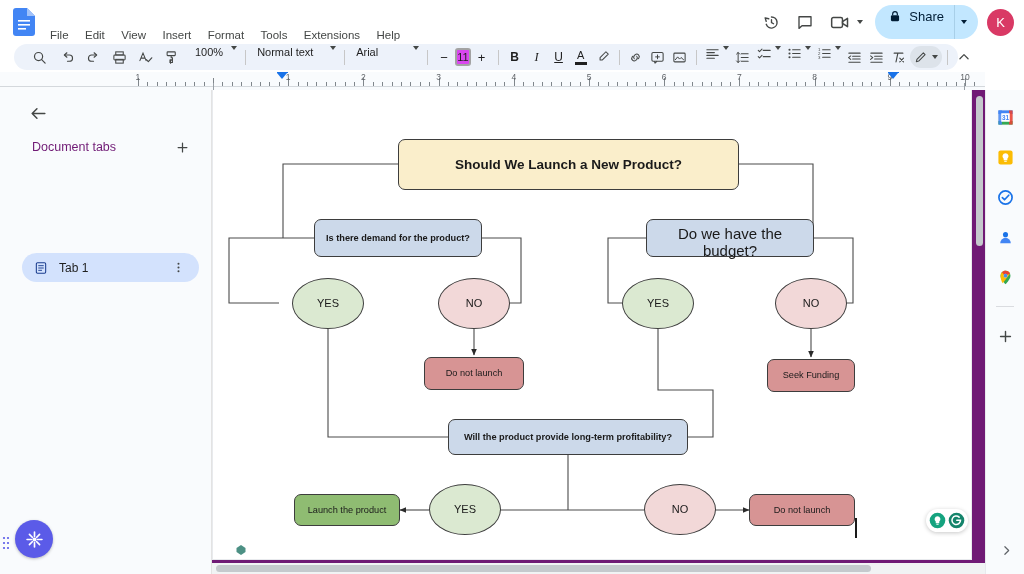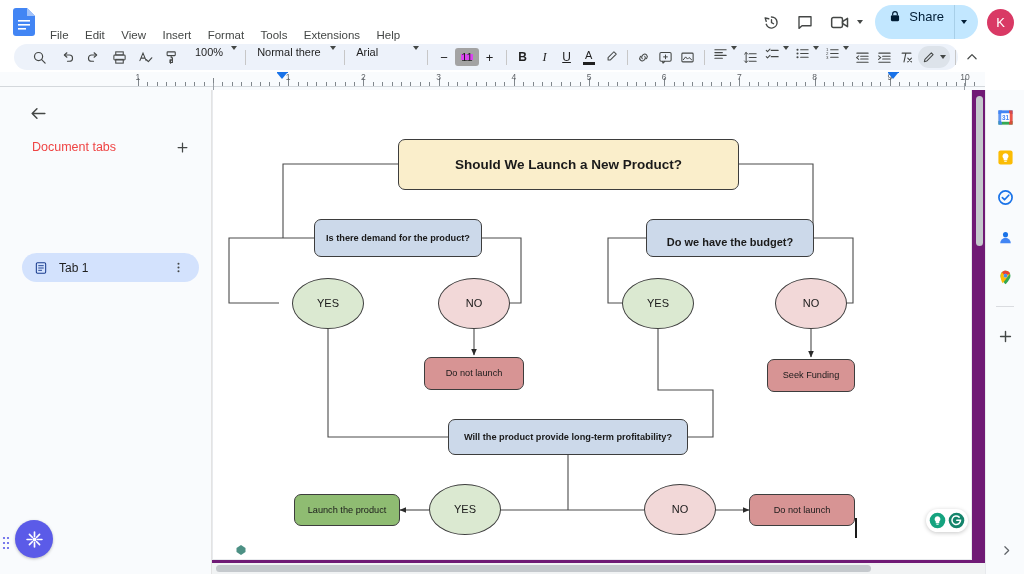--- a/index.html
+++ b/index.html
@@ -61,21 +61,21 @@
     height: 22px; min-width: 22px; border-radius: 4px; display: flex;
     align-items: center; justify-content: center; cursor: pointer; padding: 0 2px;
     flex: 0 0 auto;
   }
   .tb-sep { width: 1px; height: 15px; background: #c7c7c7; margin: 0 5px; flex: 0 0 auto; }
   .tb-text { font-size: 11px; color: #1f1f1f; padding: 0 3px; white-space: nowrap; }
   .tb-drop { display: flex; align-items: flex-start; height: 22px; border-radius: 4px; cursor: pointer; padding: 0 3px; }
   .caret-sm { width: 0; height: 0; border-left: 3.5px solid transparent; border-right: 3.5px solid transparent;
     border-top: 4px solid #444746; margin-left: 5px; }
   .fontsize-box {
-    width: 26px; height: 18px; border: 6px solid #a3a3a3; border-radius: 3px;
+    width: 26px; height: 18px; border: 2px solid #a3a3a3; border-radius: 3px;
     font-size: 11px; color: #1f1f1f; display: flex; align-items: center; justify-content: center;
     background: #d946ef; cursor: text;
   }
   .pen-pill { background: #dde3ea; border-radius: 11px; height: 22px; display: flex; align-items: center; padding: 0 4px; cursor: pointer; }
 
   
   .ruler {
     position: absolute; top: 72px; left: 0; width: 985px; height: 18px;
     background: #f9fbfd; overflow: hidden;
   }
@@ -99,21 +99,21 @@
   
   .sidebar {
     position: absolute; top: 90px; left: 0; width: 212px; height: 484px;
     background: #f9fbfd; border-right: 1px solid #e3e3e3;
   }
   .sb-back {
     position: absolute; left: 24px; top: 9px; width: 28px; height: 28px; border-radius: 50%;
     display: flex; align-items: center; justify-content: center; cursor: pointer;
   }
   .sb-header { position: absolute; left: 32px; top: 47px; width: 160px; display: flex; align-items: center; justify-content: space-between; }
-  .sb-header-title { font-size: 12.5px; color: #ef4444; }
+  .sb-header-title { font-size: 12.5px; color: #701a75; }
   .sb-add { width: 20px; height: 20px; display: flex; align-items: center; justify-content: center; cursor: pointer; border-radius: 50%; }
   .tab-item {
     position: absolute; left: 22px; top: 163px; width: 177px; height: 29px;
     background: #d3e2fd; border-radius: 15px; display: flex; align-items: center;
     padding: 0 12px; cursor: pointer;
   }
   .tab-label { font-size: 12px; color: #1f1f1f; margin-left: 11px; flex: 1; }
   .tab-more { width: 18px; height: 18px; display: flex; align-items: center; justify-content: center; cursor: pointer; }
   .sb-hint {
     position: absolute; left: 32px; top: 197px; width: 160px;
@@ -276,21 +276,21 @@
           <path d="M11.5 9v3.5h2V16h-3v6" fill="none" stroke="#444746" stroke-width="1.7"></path>
           <rect x="9.5" y="16" width="4" height="4" fill="none" stroke="#444746" stroke-width="1.6"></rect>
         </svg>
     </div>
     <div class="tb-drop" style="margin-left:7px">
       <span class="tb-text">100%</span>
       <span class="caret-sm"></span>
     </div>
     <div class="tb-sep"></div>
     <div class="tb-drop" style="min-width:88px">
-      <span class="tb-text">Normal there</span>
+      <span class="tb-text">Normal text</span>
       <span class="caret-sm" style="margin-left:auto"></span>
     </div>
     <div class="tb-sep"></div>
     <div class="tb-drop" style="min-width:72px">
       <span class="tb-text">Arial</span>
       <span class="caret-sm" style="margin-left:auto"></span>
     </div>
     <div class="tb-sep"></div>
     <div class="tb">
       <span class="tb-text" style="font-size:13px">−</span>
@@ -597,21 +597,21 @@
         </g>
       </svg>
       <div id="nodes">
           <div class="node box" style="left: 185px; top: 49px; width: 341px; height: 51px; background: rgb(250, 238, 203);">
             <span style="font-size: 13.5px; font-weight: 700;">Should We Launch a New Product?</span>
           </div>
           <div class="node box" style="left: 101px; top: 129px; width: 168px; height: 38px; background: rgb(204, 217, 234);">
             <span style="font-size: 9.2px; font-weight: 700;">Is there demand for the product?</span>
           </div>
           <div class="node box" style="left: 433px; top: 129px; width: 168px; height: 38px; background: rgb(204, 217, 234);">
-            <span style="font-size: 11px; font-weight: 700; margin-top: 8px;">Do we have the budget?</span>
+            <span style="font-size: 15px; font-weight: 400; margin-top: 8px;">Do we have the budget?</span>
           </div>
           <div class="node ell" style="left: 79px; top: 188px; width: 72px; height: 51px; background: rgb(219, 233, 209);">
             <span style="font-size: 11px; font-weight: 400;">YES</span>
           </div>
           <div class="node ell" style="left: 225px; top: 188px; width: 72px; height: 51px; background: rgb(242, 216, 216);">
             <span style="font-size: 11px; font-weight: 400;">NO</span>
           </div>
           <div class="node ell" style="left: 409px; top: 188px; width: 72px; height: 51px; background: rgb(219, 233, 209);">
             <span style="font-size: 11px; font-weight: 400;">YES</span>
           </div>

